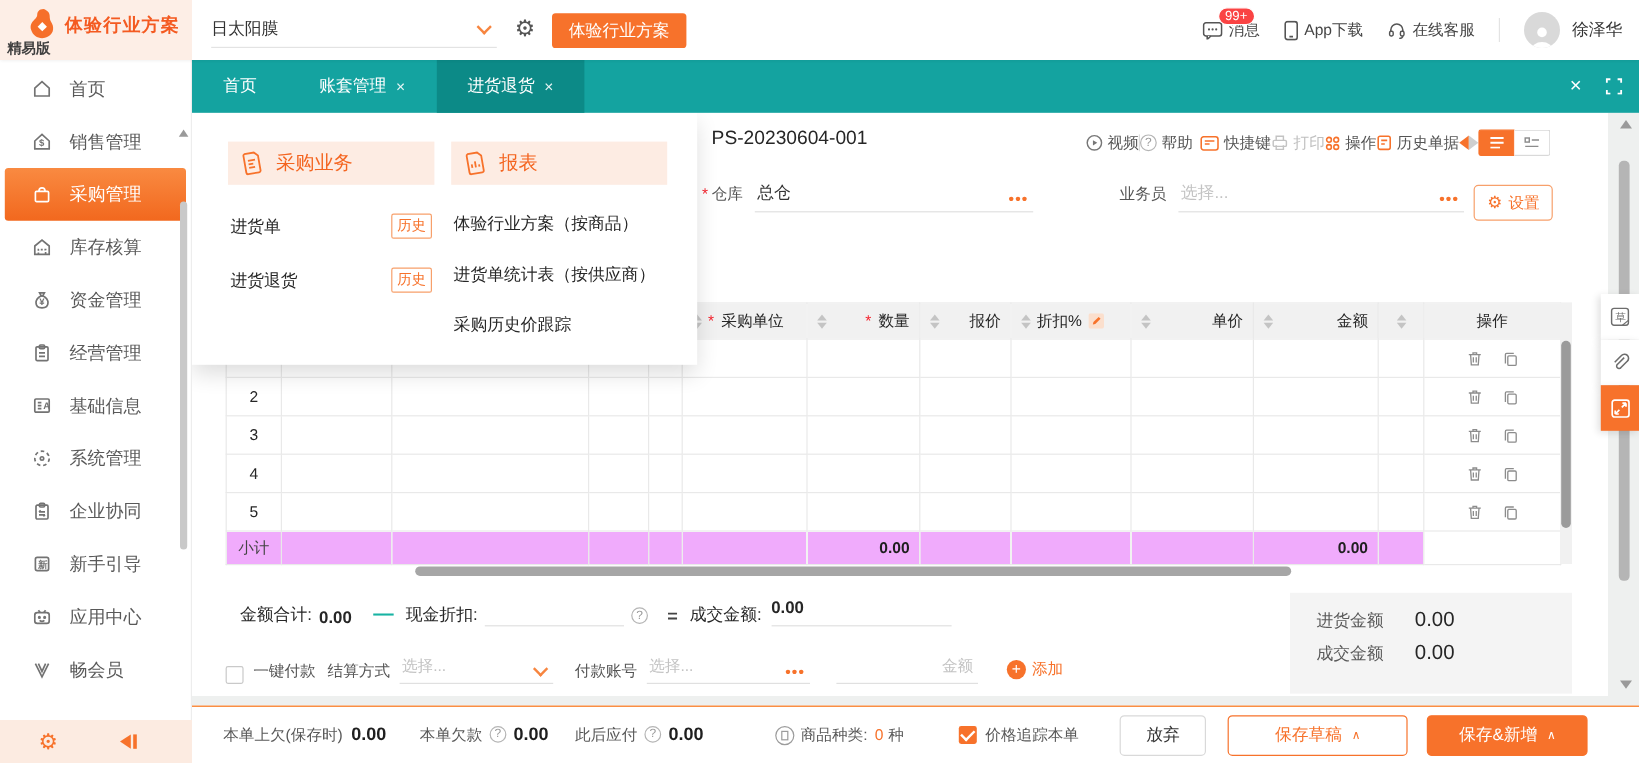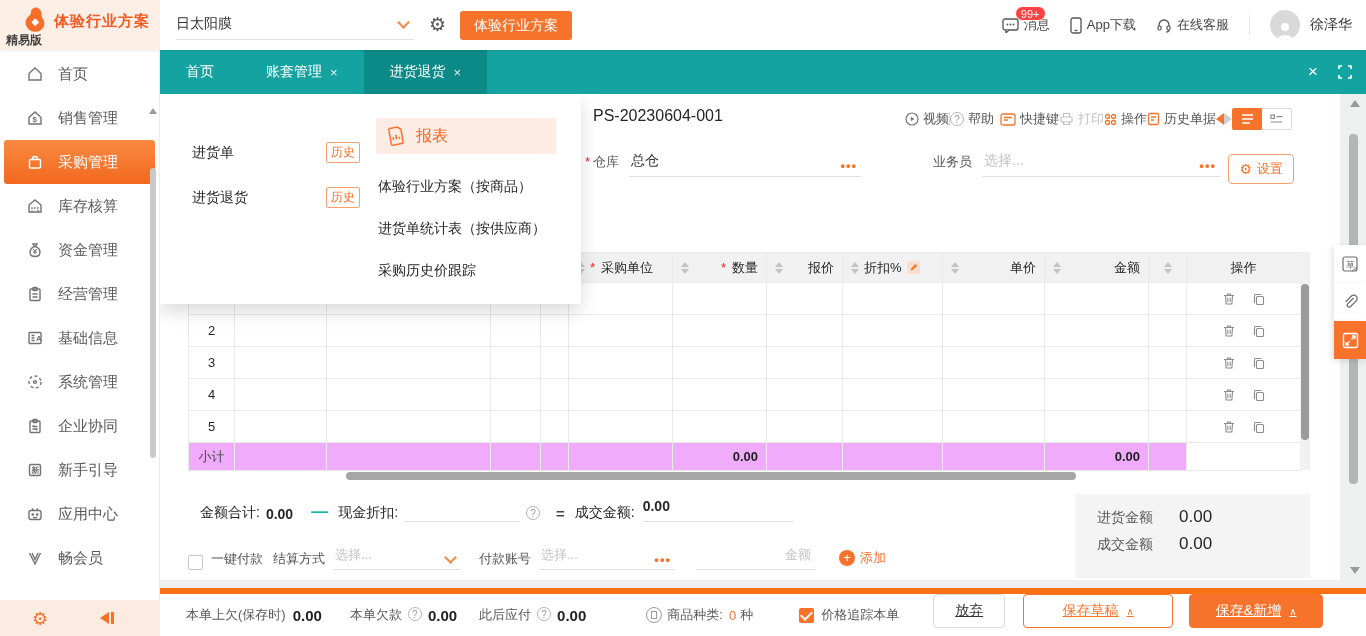--- a/index.html
+++ b/index.html
@@ -136,31 +136,31 @@
           display:flex; align-items:center; justify-content:center; cursor:pointer; z-index:45; }
   .fbtn.orange { background:#f7722b; }
   .main-scroll { position:absolute; left:1348px; top:96px; width:12px; height:484px; }
   .ms-up,.ms-dn { position:absolute; left:2px; width:0; height:0; border-left:5px solid transparent; border-right:5px solid transparent; }
   .ms-up { top:4px; border-bottom:7px solid #9a9a9a; }
   .ms-dn { bottom:6px; border-top:7px solid #9a9a9a; }
   .ms-thumb { position:absolute; left:1px; top:38px; width:9px; height:350px; background:#b5b5b5; border-radius:4px; }
 
   
   .botbar { position:absolute; left:160px; top:588px; width:1206px; height:48px; background:#fff;
-            border-top:6px solid #f97316; display:flex; z-index:40; }
+            border-top:1px solid #f97316; display:flex; align-items:center; z-index:40; }
   .stat { display:flex; align-items:center; font-size:13px; color:#595959; }
   .stat .v { font-size:15px; font-weight:bold; color:#1f1f1f; margin-left:7px; }
   .circ-ic { width:16px; height:16px; border:1px solid #9c9c9c; border-radius:50%; display:inline-flex;
              align-items:center; justify-content:center; margin-right:5px; }
   .circ-ic i { width:6px; height:8px; border:1px solid #9c9c9c; display:block; }
   .orange-num { color:#f7722b; margin:0 4px 0 6px; }
   .cb-on { width:15px; height:15px; background:#f7722b; border-radius:2px; position:relative; margin-right:7px; }
   .cb-on::after { content:""; position:absolute; left:4px; top:1px; width:5px; height:9px;
                   border:solid #fff; border-width:0 2px 2px 0; transform:rotate(45deg); }
-  .btn { height:34px; border-radius:4px; font-size:14px; display:flex; align-items:center; justify-content:center; cursor:pointer;text-decoration:underline; }
+  .btn { height:34px; border-radius:4px; font-size:14px; display:flex; align-items:center; justify-content:center; cursor:pointer; }
   .btn.plain { width:72px; background:#fff; border:1px solid #d9d9d9; color:#333; margin-left:34px; }
   .btn.ghost { width:150px; background:#fff; border:1px solid #f7722b; color:#f7722b; margin-left:18px; }
   .btn.solid { width:134px; background:#f7722b; border:1px solid #f7722b; color:#fff; margin-left:16px; }
   .caret::after { content:"∧"; font-size:10px; margin-left:8px; }
 
   
   .menu-panel { position:absolute; left:160px; top:94px; width:421px; height:210px; background:#fff; z-index:48;
                 box-shadow:0 8px 18px rgba(0,0,0,.14); }
   .msec { position:absolute; top:24px; }
   .msec.s1 { left:30px; width:172px; } .msec.s2 { left:216px; width:180px; }
@@ -795,20 +795,29 @@
     <button class="btn ghost caret">
         <span>保存草稿</span>
       </button>
     <button class="btn solid caret">
         <span>保存&amp;新增</span>
       </button>
   </div>
 
   <div class="menu-panel">
     <div class="msec s1">
+      <div class="mhead">
+        <svg width="24" height="24" viewBox="0 0 24 24">
+            <g transform="rotate(-10 12 12)" fill="none" stroke="#f7722b" stroke-width="1.5">
+              <path d="M7 3.5h8l3 3V19a1.5 1.5 0 0 1-1.5 1.5h-9A1.5 1.5 0 0 1 6 19V5a1.5 1.5 0 0 1 1-1.5z"></path>
+              <path d="M9 9.5h6M9 12.5h4M9 15.5h5"></path>
+            </g>
+          </svg>
+        <span class="t">采购业务</span>
+      </div>
       <div class="mitem">
         <span>进货单</span>
         <span class="hist">历史</span>
       </div>
       <div class="mitem">
         <span>进货退货</span>
         <span class="hist">历史</span>
       </div>
     </div>
     <div class="msec s2">

